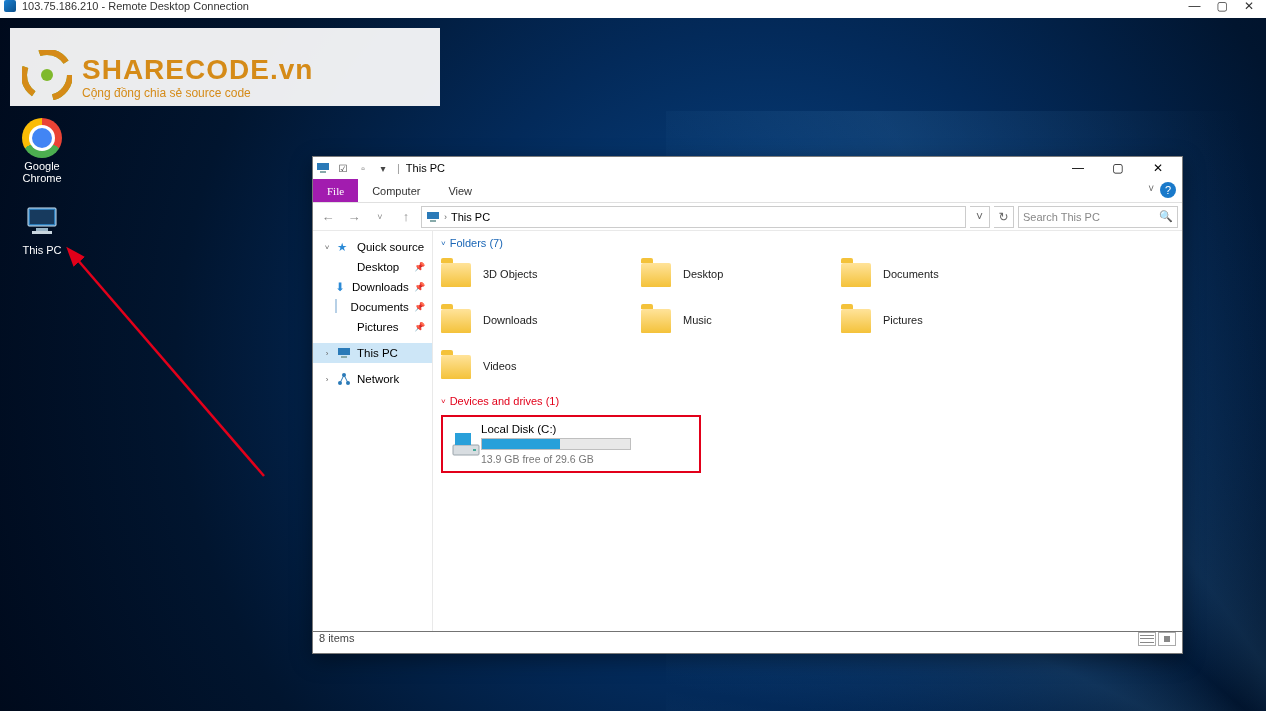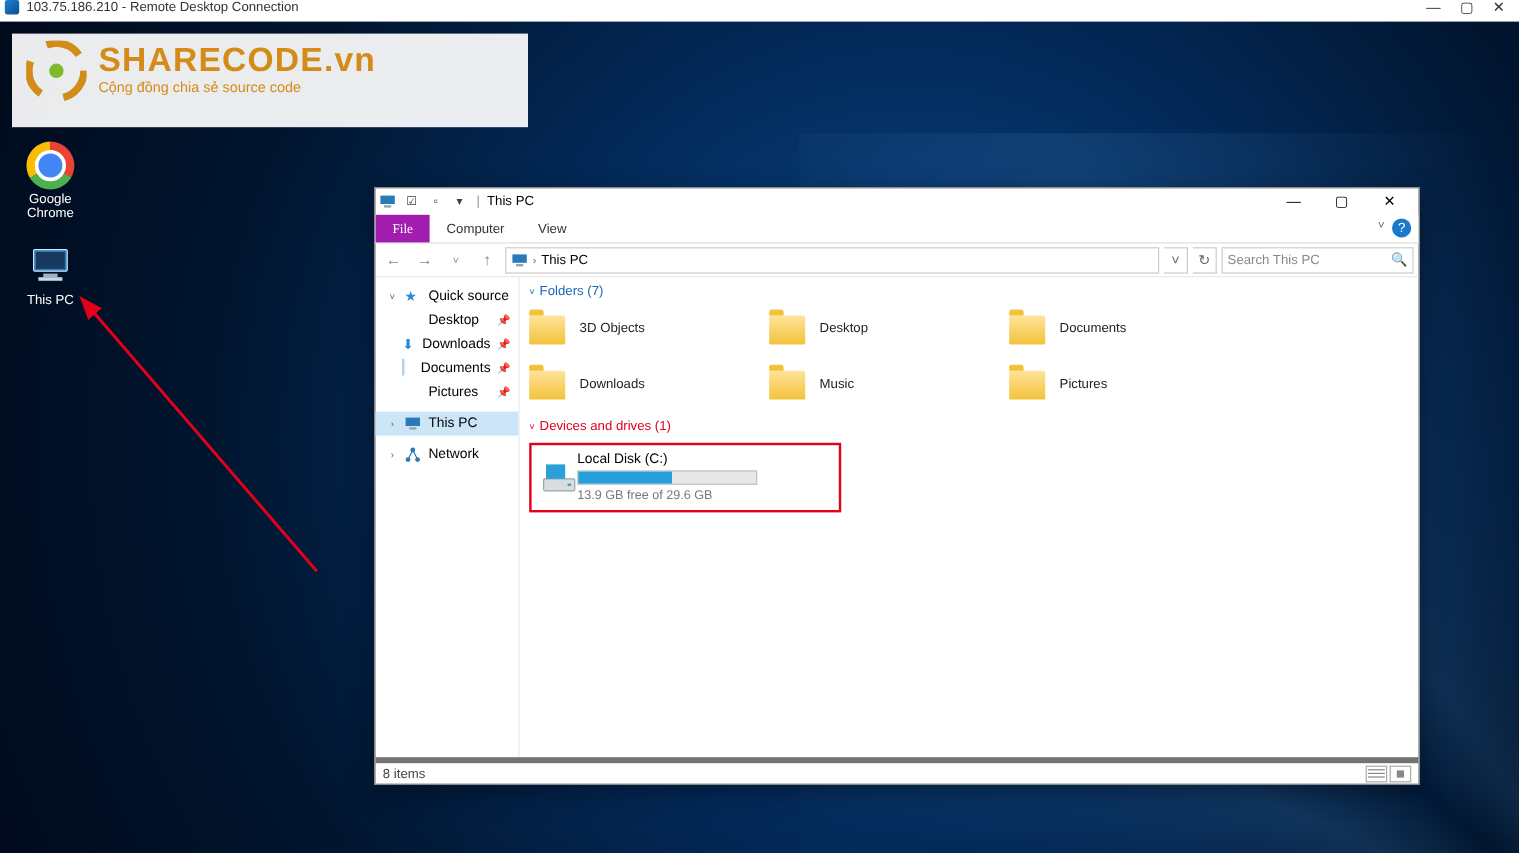--- a/index.html
+++ b/index.html
@@ -21,21 +21,21 @@
     background: conic-gradient(from 210deg at 100% 100%,
       transparent 0deg, rgba(120,200,255,.15) 10deg, transparent 20deg,
       rgba(120,200,255,.15) 30deg, transparent 40deg,
       rgba(120,200,255,.12) 55deg, transparent 70deg,
       rgba(120,200,255,.12) 85deg, transparent 100deg,
       rgba(120,200,255,.10) 115deg, transparent 140deg);
     pointer-events:none; }
 
   
   .watermark { position:absolute; left:10px; top:10px; width:430px; height:78px; background:rgba(255,255,255,.92);
-    display:flex; align-items:flex-start; padding:6px 12px; gap:10px;}
+    display:flex; align-items:flex-end; padding:6px 12px; gap:10px;}
   .wm-logo { width:50px; height:50px; position:relative; }
   .wm-logo svg { width:100%; height:100%; }
   .wm-text .t1 { font-size:28px; font-weight:bold; color:#6aa71d; letter-spacing:1px; }
   .wm-text .t1 span { color:#d58b18; }
   .wm-text .t2 { font-size:12px; color:#d58b18; }
 
   
   .dicon { position:absolute; width:72px; text-align:center; color:#fff; font-size:11px; cursor:default; }
   .dicon .glyph { width:40px; height:40px; margin:0 auto 2px; }
   .chrome { left:6px; top:100px; }
@@ -107,21 +107,21 @@
   .drives { padding:4px; }
   .drive-box { border:2.5px solid #e2001a; padding:6px 8px; display:inline-block; min-width:260px; }
   .drive { display:flex; align-items:center; gap:0; }
   .drive .dicon2 { width:30px; height:30px; }
   .drive .meter { width:150px; height:12px; border:1px solid #bfbfbf; background:#e8e8e8; position:relative; margin:3px 0; }
   .drive .meter .fill { position:absolute; left:0; top:0; bottom:0; width:53%; background:#26a0da; }
   .drive .info .name { font-size:11.5px; }
   .drive .info .cap { font-size:10.5px; color:#777; }
 
   
-  .statusbar { height:22px; border-top:5px solid #737373; display:flex; align-items:center; padding:0 6px; font-size:11px; color:#444; }
+  .statusbar { height:22px; border-top:1px solid #737373; display:flex; padding:0 6px; font-size:11px; color:#444; }
   .statusbar .views { margin-left:auto; display:flex; gap:2px; }
   .statusbar .views .v { width:18px; height:14px; border:1px solid #aaa; display:flex; }
   .statusbar .views .v.details { flex-direction:column; justify-content:space-around; padding:1px; }
   .statusbar .views .v.details span { height:1px; background:#888; }
   .statusbar .views .v.large { align-items:center; justify-content:center; }
   .statusbar .views .v.large span { width:6px; height:6px; background:#888; }
 
   
   .pc-svg { display:block; }
 </style>
@@ -333,20 +333,26 @@
                 <div class="folder-yellow"></div>
               </div>
             <div class="label">Music</div>
           </div>
           <div class="fcell">
             <div class="ficon">
                 <div class="folder-yellow"></div>
               </div>
             <div class="label">Pictures</div>
           </div>
+          <div class="fcell">
+            <div class="ficon">
+                <div class="folder-yellow"></div>
+              </div>
+            <div class="label">Videos</div>
+          </div>
         </div>
 
         <div class="group-header" style="margin-top:6px;color:#e2001a">
           <span class="chev">˅</span>
           <span>Devices and drives (1)</span>
         </div>
         <div class="drives">
           <div class="drive-box">
             <div class="drive">
               <div class="dicon2">

